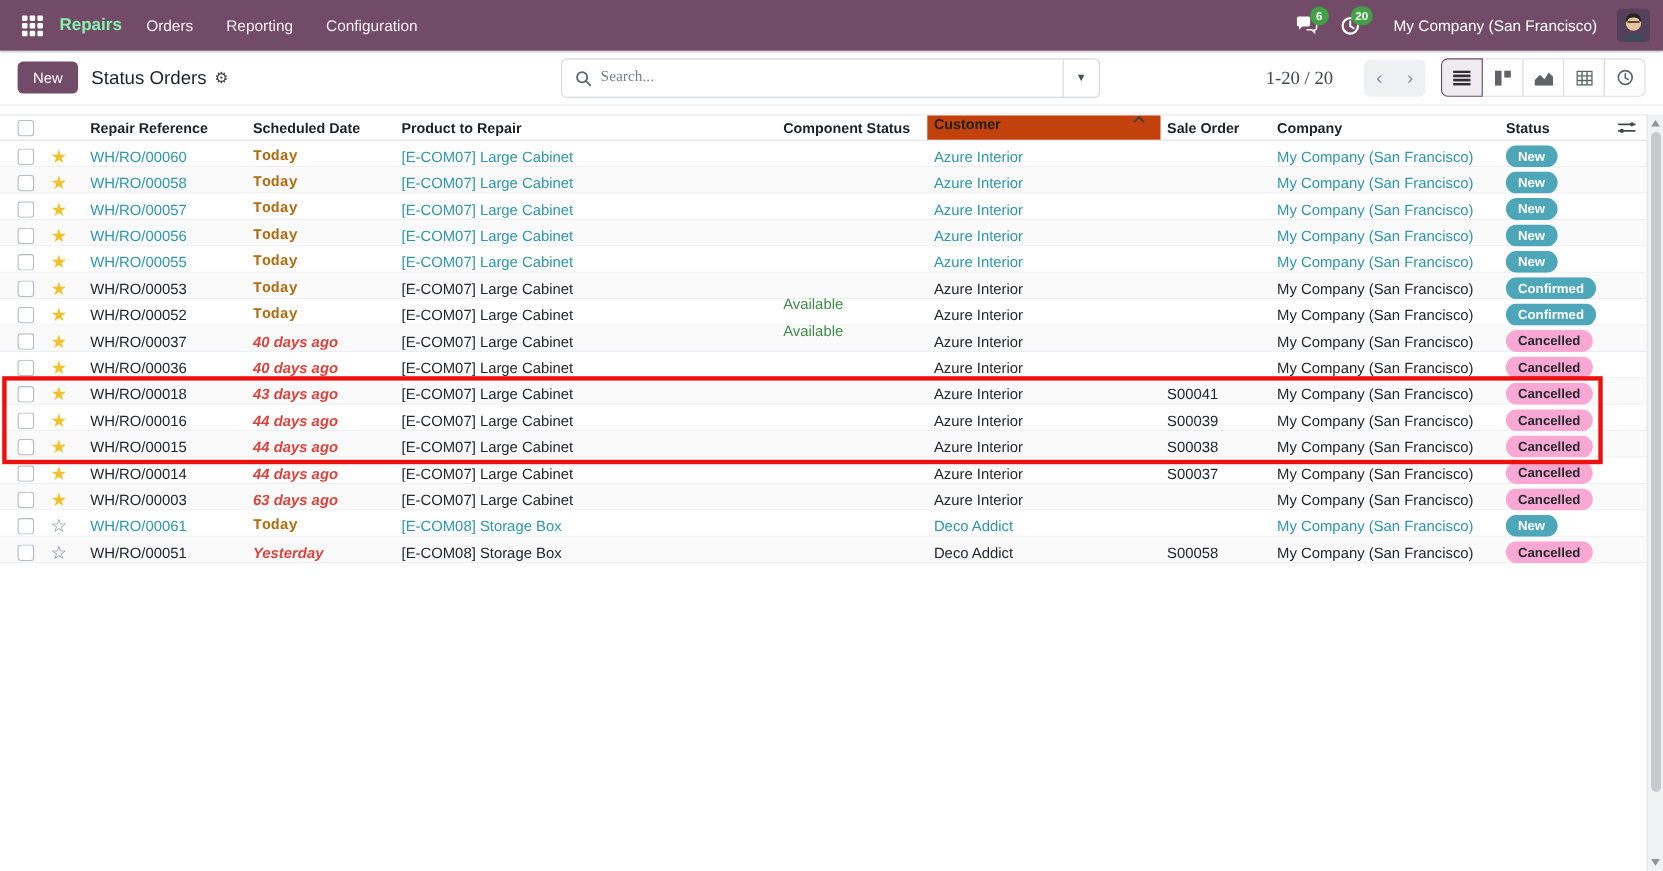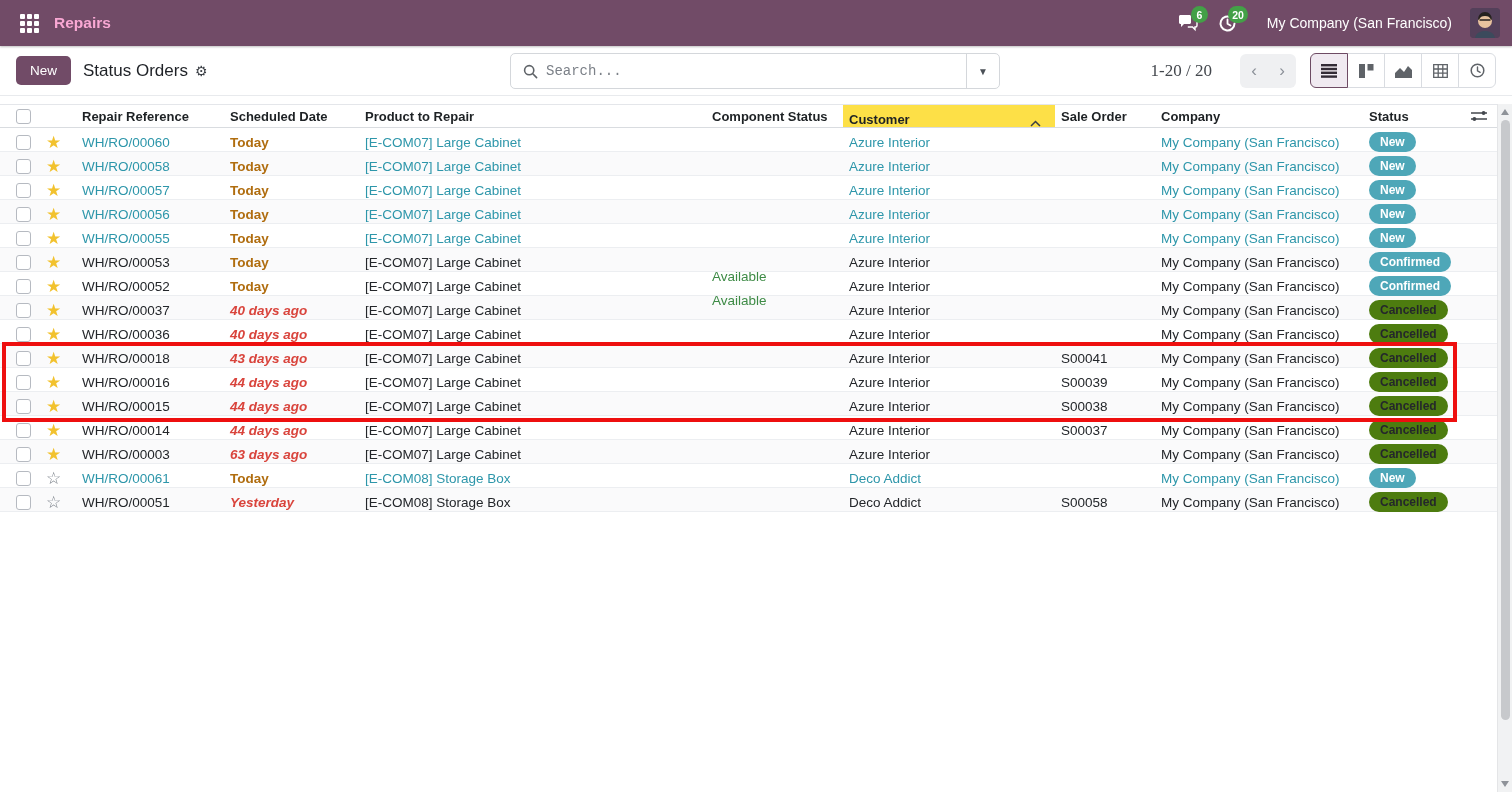--- a/index.html
+++ b/index.html
@@ -7,42 +7,42 @@
     font-family:"Liberation Sans","DejaVu Sans",sans-serif; color:#23262a; }
 
   
   .topnav { position:absolute; top:0; left:0; width:1512px; height:46px;
     background:#714B67; display:flex; align-items:center; padding:0 12px;
     box-shadow:0 1px 2px rgba(0,0,0,.25); z-index:30; }
   .apps-btn { width:34px; height:34px; display:flex; align-items:center; justify-content:center;
     border-radius:4px; cursor:pointer; }
   .apps-grid { display:grid; grid-template-columns:repeat(3,5px); grid-template-rows:repeat(3,5px); gap:2px; }
   .apps-grid span { background:#fff; border-radius:1px; }
-  .app-name { color:#f9a8d4; font-size:15.5px; font-weight:700; margin:0 10px 0 8px; cursor:pointer; }
+  .app-name { color:#86efac; font-size:15.5px; font-weight:700; margin:0 10px 0 8px; cursor:pointer; }
   .nav-menu { display:flex; gap:6px; }
   .nav-item { color:rgba(255,255,255,.92); font-size:14px; padding:7px 12px; border-radius:4px; cursor:pointer; }
   .topnav-right { margin-left:auto; display:flex; align-items:center; gap:10px; }
   .icon-wrap { position:relative; width:30px; height:30px; display:flex; align-items:center; justify-content:center; cursor:pointer; }
   .nav-badge { position:absolute; top:-2px; right:-5px; min-width:17px; height:17px; padding:0 4px;
     background:#43A047; border-radius:9px; color:#fff; font-size:10.5px; font-weight:700;
     display:flex; align-items:center; justify-content:center; }
   .company-name { color:#fff; font-size:14px; margin:0 8px 0 14px; cursor:pointer; }
   .avatar { width:30px; height:30px; border-radius:4px; overflow:hidden; cursor:pointer; background:#54405a; }
 
   
   .cp { position:absolute; top:46px; left:0; width:1512px; height:50px; background:#fff;
     display:flex; align-items:center; padding:0 16px; border-bottom:1px solid #e8eaed; z-index:20; }
   .btn-new { background:#714B67; color:#fff; font-size:13.5px; font-weight:500;
     padding:7px 14px; border:none; border-radius:5px; cursor:pointer; }
   .view-title { font-size:17px; color:#1f2227; margin-left:12px; }
   .gear { font-size:14px; color:#3a3e44; margin-left:7px; cursor:pointer; }
   .searchbox { position:absolute; left:510px; top:7px; width:490px; height:36px;
     border:1px solid #d4d7db; border-radius:5px; display:flex; align-items:center; background:#fff; }
   .searchbox input { flex:1; border:none; outline:none; font-size:14px; color:#1d4ed8;
-    font-family:Liberation Mono, monospace; background:transparent; }
+    font-family:Liberation Serif, serif; background:transparent; }
   .searchbox input::placeholder { color:#7c8188; }
   .search-ico { margin:0 8px 0 12px; display:flex; }
   .search-toggle { width:33px; height:100%; border-left:1px solid #d4d7db; display:flex;
     align-items:center; justify-content:center; cursor:pointer; color:#4b5057; font-size:10px; }
   .cp-right { margin-left:auto; display:flex; align-items:center; }
   .pager-text { font-size:17px; color:#43474d; margin-right:28px;font-family:Liberation Serif, serif; }
   .pager-btns { display:flex; background:#eff0f2; border-radius:6px; overflow:hidden; }
   .pager-btn { width:28px; height:34px; display:flex; align-items:center; justify-content:center;
     color:#8b9098; font-size:17px; cursor:pointer; }
   .switcher { display:flex; margin-left:14px; }
@@ -53,36 +53,36 @@
   .sw-btn.active { border:1px solid #6e4b64; background:#f0eaf1; color:#332b36; z-index:2; }
 
   
   .content { position:absolute; top:104px; left:0; width:1497px; }
   .grid-row { display:grid;
     grid-template-columns:40px 36px 148px 135px 347px 137px 212px 100px 208px 100px 1fr;
     height:24px; align-items:center; }
   .thead { border-top:1px solid #e4e6ea; border-bottom:1px solid #d9dce0;
     font-weight:700; font-size:13px; color:#1d2124; background:#fff; }
   .th, .td { padding:0 6px; white-space:nowrap; overflow:hidden; }
-  .th.sorted { background:#fde047; height:100%; display:flex; align-items:flex-end; }
+  .th.sorted { background:#c2410c; height:100%; display:flex; align-items:flex-start; }
   .sort-caret { margin-left:auto; margin-right:8px; display:flex; }
   .col-select { padding-left:16px; }
   .trow { border-bottom:1px solid #eceef1; font-size:13.5px; background:#fff; cursor:pointer; }
   .trow:nth-child(even) { background:#fafafb; }
   .checkbox { width:15px; height:15px; border:1px solid #b6bac1; border-radius:3px; background:#fff; cursor:pointer; }
   .star { font-size:17px; line-height:1; cursor:pointer; text-align:center; }
   .star-filled { color:#f2c22e; }
   .star-empty { color:#7d838b; }
-  .date-warn { color:#B06D0F; font-weight:700; }
+  .date-warn { color:#B06D0F; font-weight:700;font-family:Liberation Mono, monospace; }
   .date-late { color:#D9443C; font-weight:700;font-style:italic; }
   .c-comp { color:#3E8B46;margin-top:28px; }
   .row-teal .c-ref, .row-teal .c-product, .row-teal .c-customer, .row-teal .c-company { color:#2D96AA; }
   .badge { display:inline-block; font-size:12px; font-weight:600; padding:3px 11px; border-radius:11px; }
   .badge-teal { background:#4EA7B8; color:#fff; }
-  .badge-gray { background:#4d7c0f; color:#24272b; }
+  .badge-gray { background:#f9a8d4; color:#24272b; }
   .th-settings { display:flex; justify-content:flex-end; padding-right:10px; }
 
   
   .annotation-box { position:absolute; left:2px; top:342px; width:1455px; height:80px;
     border:4px solid #EE0F0F; z-index:40; pointer-events:none; }
 
   
   .vscroll { position:absolute; top:104px; right:0; width:15px; height:688px;
     background:#f1f2f3; border-left:1px solid #e4e5e7; z-index:25;
     display:flex; flex-direction:column; align-items:center; }
@@ -104,20 +104,25 @@
         <span></span>
         <span></span>
         <span></span>
         <span></span>
         <span></span>
         <span></span>
         <span></span>
     </div>
   </div>
   <div class="app-name">Repairs</div>
+  <div class="nav-menu">
+    <div class="nav-item">Orders</div>
+    <div class="nav-item">Reporting</div>
+    <div class="nav-item">Configuration</div>
+  </div>
   <div class="topnav-right">
     <div class="icon-wrap">
       <svg width="20" height="18" viewBox="0 0 20 18">
         <path d="M1 2.5C1 1.7 1.7 1 2.5 1h9c.8 0 1.5.7 1.5 1.5v6c0 .8-.7 1.5-1.5 1.5H6l-3 3v-3H2.5C1.7 10 1 9.3 1 8.5z" fill="#fff"></path>
         <path d="M15 5h2.5c.8 0 1.5.7 1.5 1.5v5c0 .8-.7 1.5-1.5 1.5H17v2.5L14.5 13H9.8" fill="none" stroke="#fff" stroke-width="1.4"></path>
       </svg>
       <span class="nav-badge">6</span>
     </div>
     <div class="icon-wrap">
       <svg width="19" height="19" viewBox="0 0 19 19">

